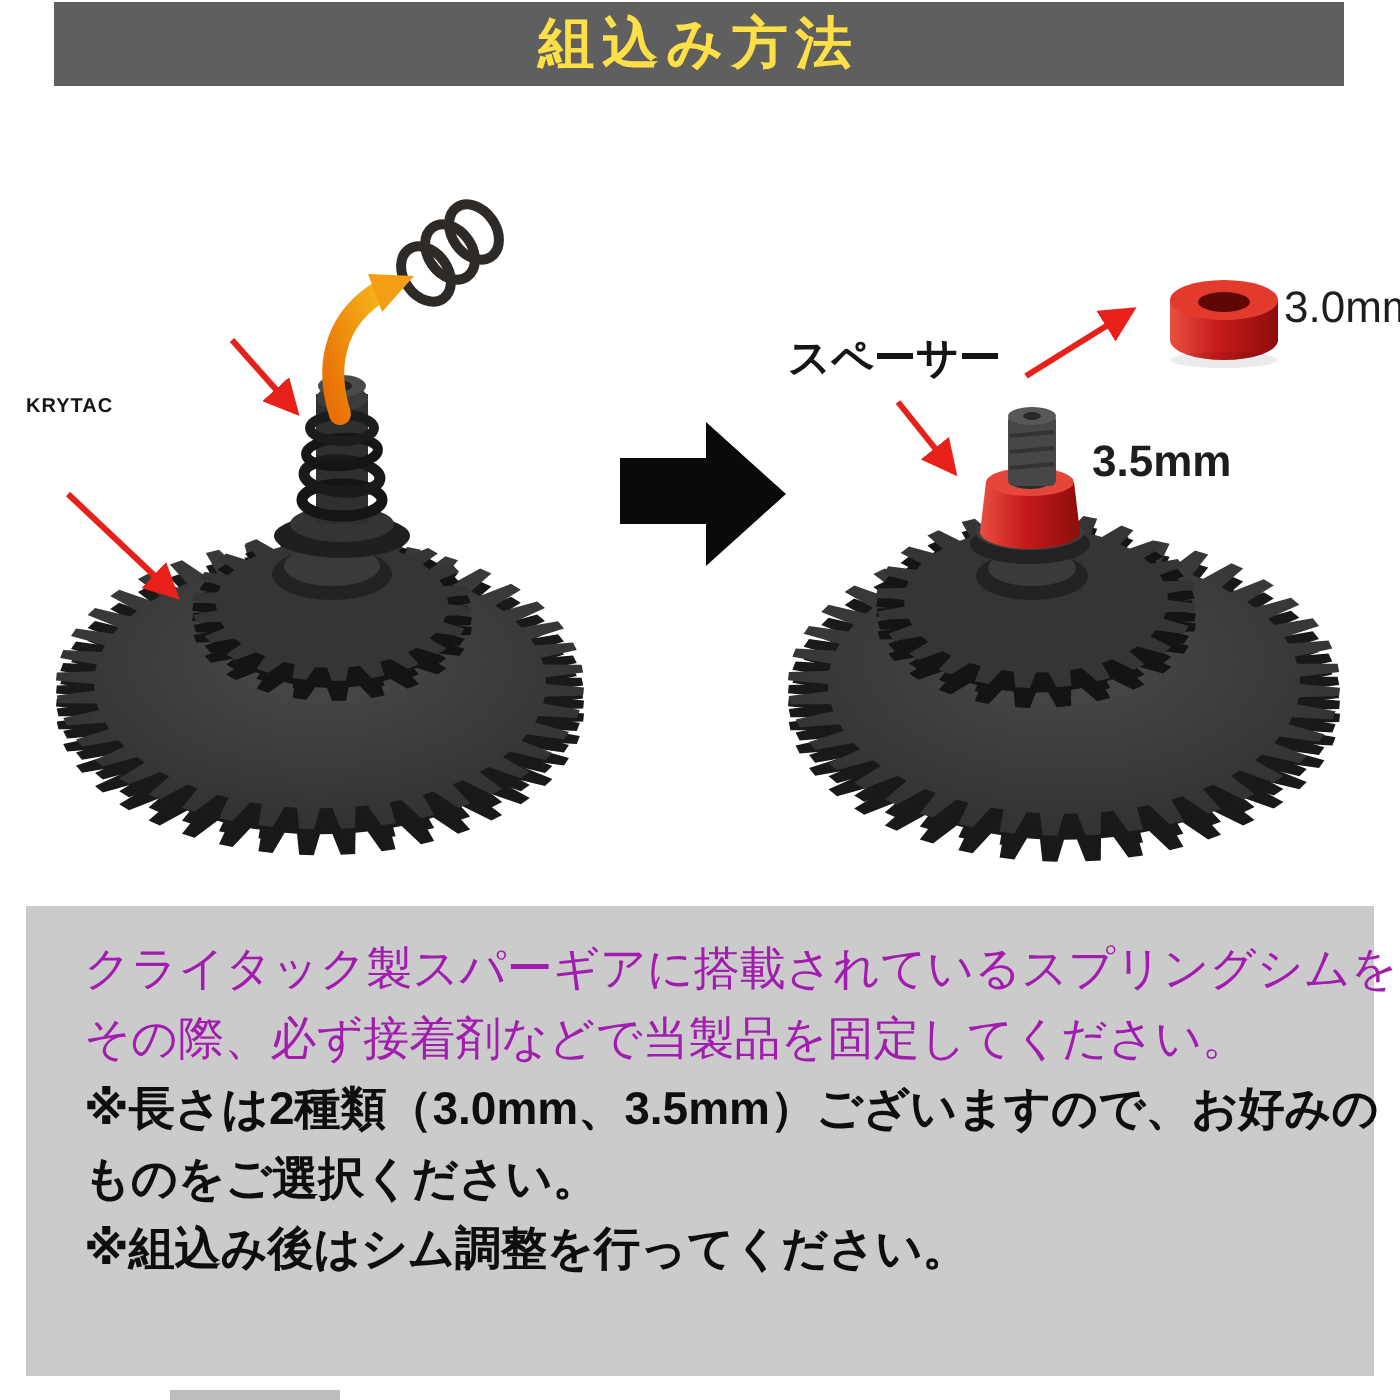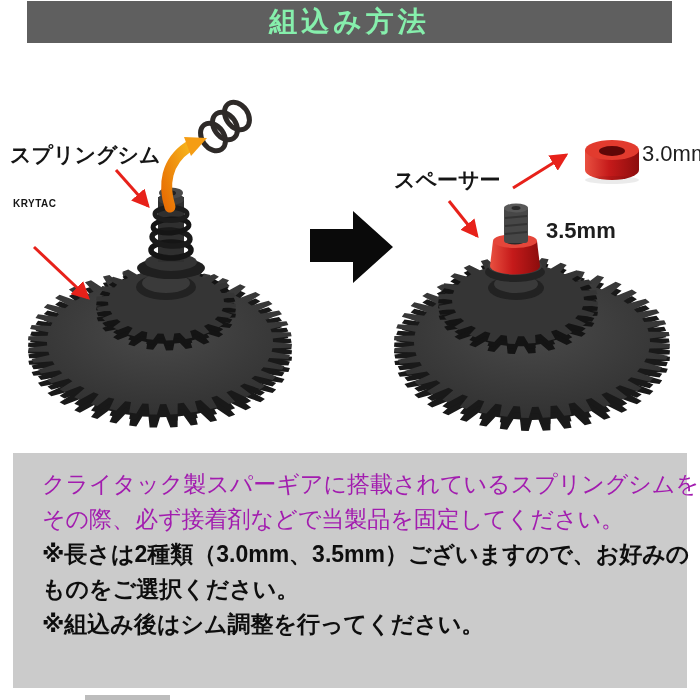--- a/index.html
+++ b/index.html
@@ -6,21 +6,21 @@
   .sheet{
     position:relative;width:700px;height:700px;overflow:hidden;
     background:#ffffff;
     font-family:"Liberation Sans","DejaVu Sans",sans-serif;
   }
   .header-bar{
     position:absolute;left:27px;top:1px;width:645px;height:42px;
     background:#5f5f5f;display:flex;align-items:center;justify-content:center;
   }
   .header-bar span{
-    color:#86efac;font-size:28px;font-weight:bold;letter-spacing:4px;white-space:nowrap;
+    color:#fde047;font-size:28px;font-weight:bold;letter-spacing:4px;white-space:nowrap;
   }
   .illus{position:absolute;left:0;top:0;}
   .lbl{position:absolute;color:#151515;white-space:nowrap;line-height:1.05;}
   .lbl-spring{left:10px;top:144px;font-size:21px;font-weight:600;}
   .lbl-brand{left:13px;top:199px;font-size:10px;font-weight:700;letter-spacing:0.5px;}
   .lbl-gear{left:10px;top:212px;font-size:21px;font-weight:600;}
   .lbl-spacer{left:394px;top:169px;font-size:21px;font-weight:600;}
   .lbl-30{left:642px;top:142px;font-size:22px;font-weight:400;color:#1d1d1d;}
   .lbl-35{left:546px;top:219px;font-size:22px;font-weight:700;color:#1d1d1d;}
   .instructions{
@@ -143,21 +143,20 @@
     </g>
 
     <g stroke="#e7211a" stroke-width="3" fill="none">
       <line x1="116" y1="170" x2="148" y2="206" marker-end="url(#ra)"></line>
       <line x1="34" y1="247" x2="88" y2="298" marker-end="url(#ra)"></line>
       <line x1="513" y1="188" x2="566" y2="155" marker-end="url(#ra)"></line>
       <line x1="449" y1="201" x2="477" y2="236" marker-end="url(#ra)"></line>
     </g>
   </svg>
 
-  <div class="lbl lbl-spring">スプリングシム</div>
   <div class="lbl lbl-brand">KRYTAC</div>
   <div class="lbl lbl-spacer">スペーサー</div>
   <div class="lbl lbl-30">3.0mm</div>
   <div class="lbl lbl-35">3.5mm</div>
 
   <div class="instructions">
     <div class="instr-line">クライタック製スパーギアに搭載されているスプリングシムを</div>
     <div class="instr-line">その際、必ず接着剤などで当製品を固定してください。</div>
     <div class="instr-line bold">※長さは2種類（3.0mm、3.5mm）ございますので、お好みの</div>
     <div class="instr-line bold">ものをご選択ください。</div>

